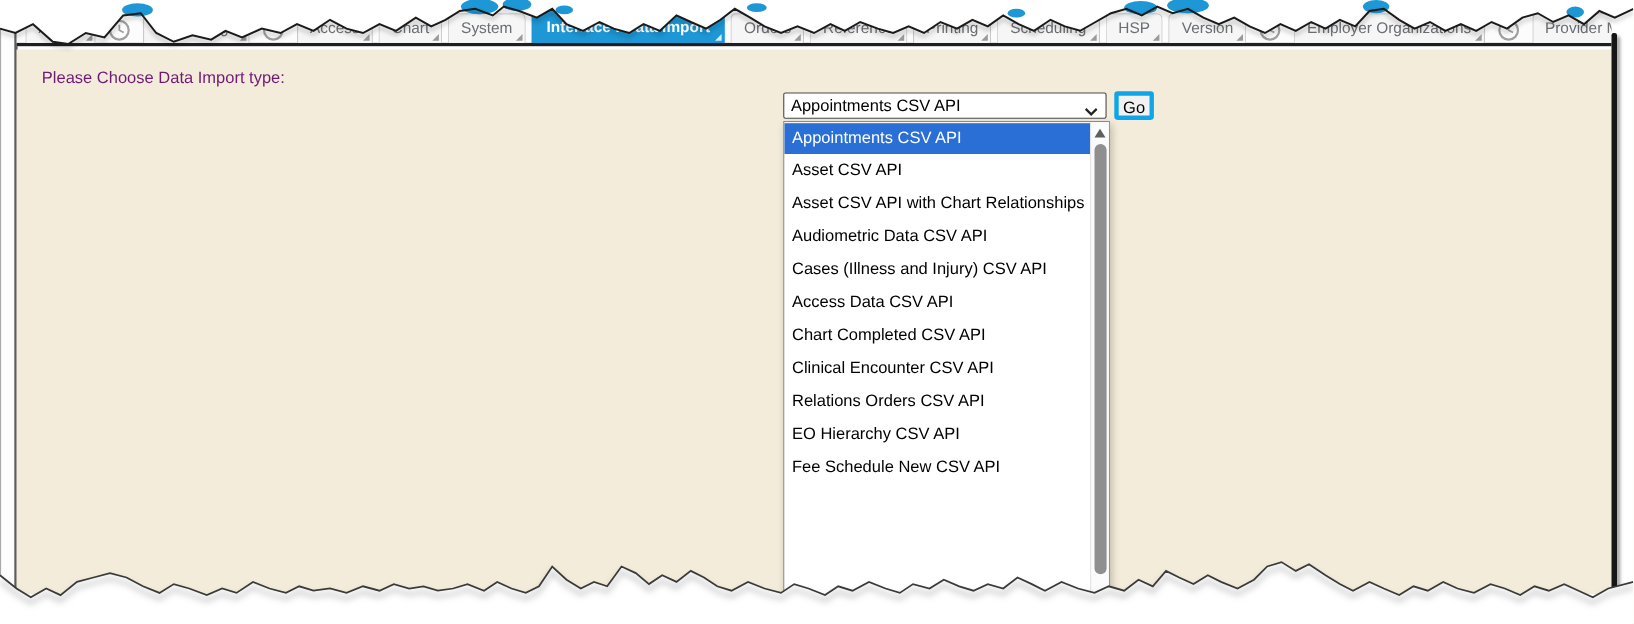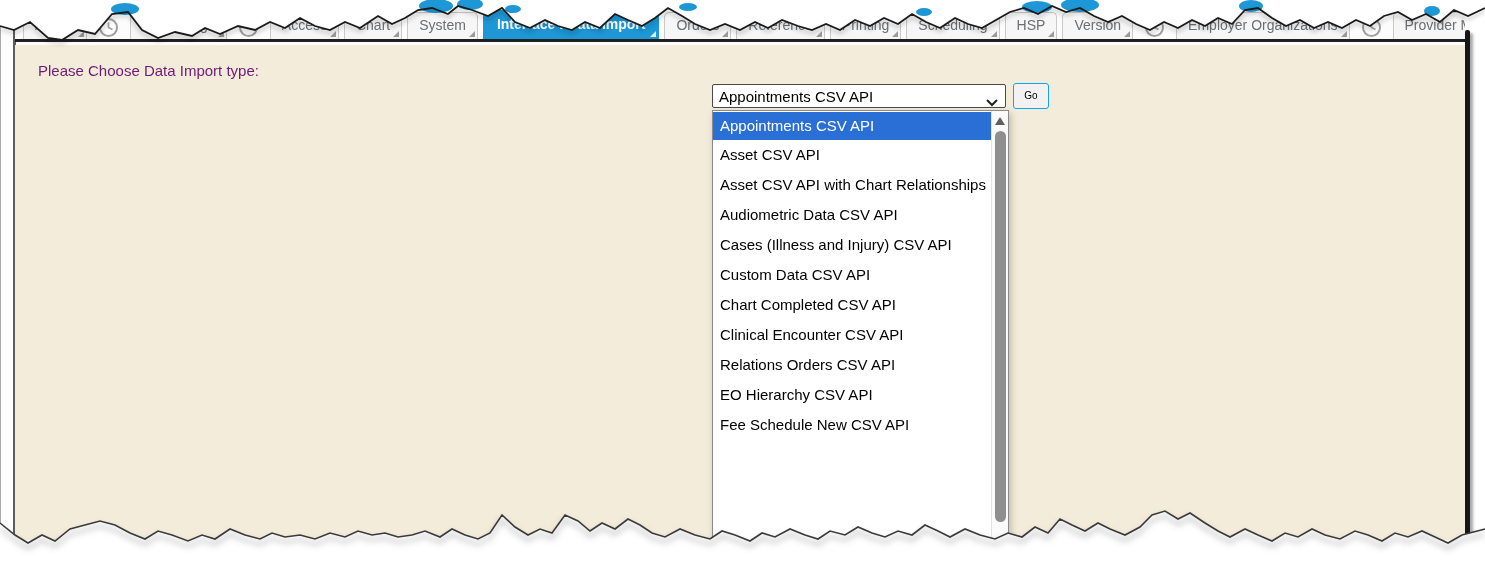--- a/index.html
+++ b/index.html
@@ -27,21 +27,21 @@
   
   .content{position:absolute;left:0;top:45px;width:1450px;height:495px;
            background:var(--c-bg,#f4ecda);z-index:1;}
   .prompt{position:absolute;left:38px;top:62px;font-size:15px;color:#701a75;z-index:2;}
   
   .select-box{position:absolute;left:712px;top:84px;width:294px;height:24px;background:#fff;
       border:1px solid #4a4a4a;border-radius:2px;box-sizing:border-box;display:flex;
       align-items:center;font-size:15px;color:#000;padding-left:6px;z-index:2;cursor:default;}
   .select-box .chev{position:absolute;right:7px;top:8px;}
   .go-btn{position:absolute;left:1013px;top:83px;width:36px;height:26px;background:#f2f2f2;
-      border:1px solid #0ea5e9;border-radius:3px;font-size:10px;color:#000;text-align:center;
+      border:4px solid #0ea5e9;border-radius:3px;font-size:15px;color:#000;text-align:center;
       line-height:24px;box-sizing:border-box;z-index:2;cursor:default;}
   
   .listbox{position:absolute;left:712px;top:110px;width:297px;height:435px;background:#fff;
       border:1px solid #8a8a8a;box-sizing:border-box;box-shadow:2px 3px 7px rgba(0,0,0,.22);z-index:2;}
   .options{position:absolute;left:0;top:0;right:17px;bottom:0;overflow:hidden;}
   .option{height:30px;line-height:30px;padding-left:7px;font-size:15px;color:#000000;
       white-space:nowrap;cursor:default;}
   .option.selected{background:var(--c-selection,#2a6fd6);color:#fff;height:28px;line-height:28px;margin-top:1px;}
   .scrollbar{position:absolute;right:0;top:0;width:17px;bottom:0;background:#fbfbfb;
       border-left:1px solid #e3e3e3;box-sizing:border-box;}
@@ -195,21 +195,21 @@
 
   <div class="option">
     <span class="option-label">Audiometric Data CSV API</span>
   </div>
 
   <div class="option">
     <span class="option-label">Cases (Illness and Injury) CSV API</span>
   </div>
 
   <div class="option">
-    <span class="option-label">Custom Data CSV API</span>
+    <span class="option-label">Access Data CSV API</span>
   </div>
 
   <div class="option">
     <span class="option-label">Chart Completed CSV API</span>
   </div>
 
   <div class="option">
     <span class="option-label">Clinical Encounter CSV API</span>
   </div>
 

